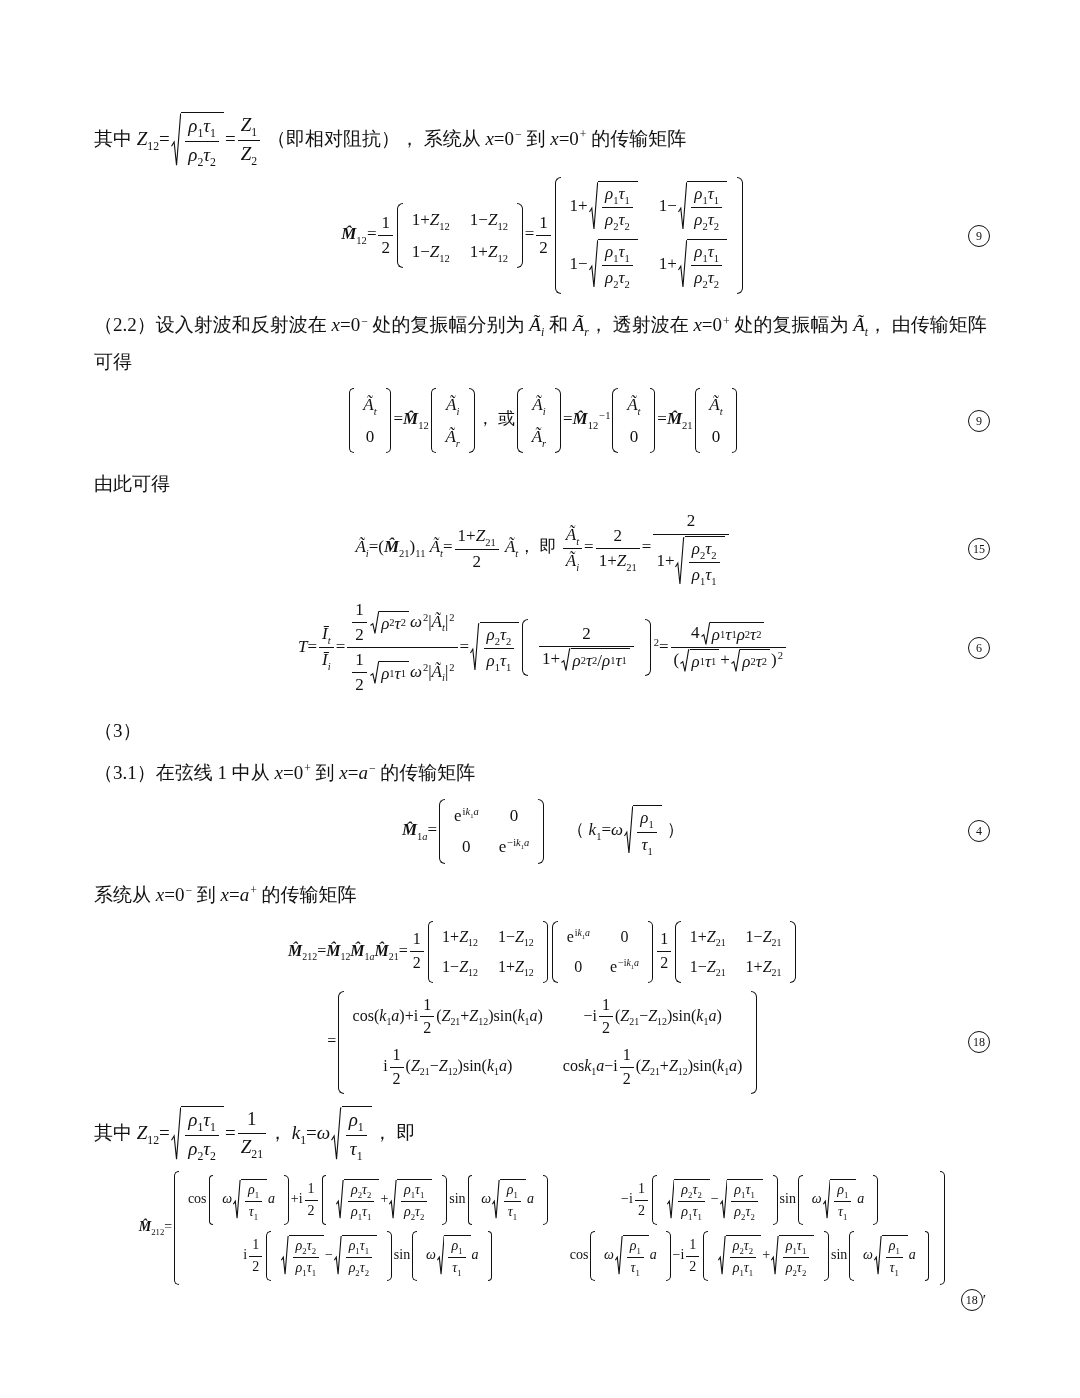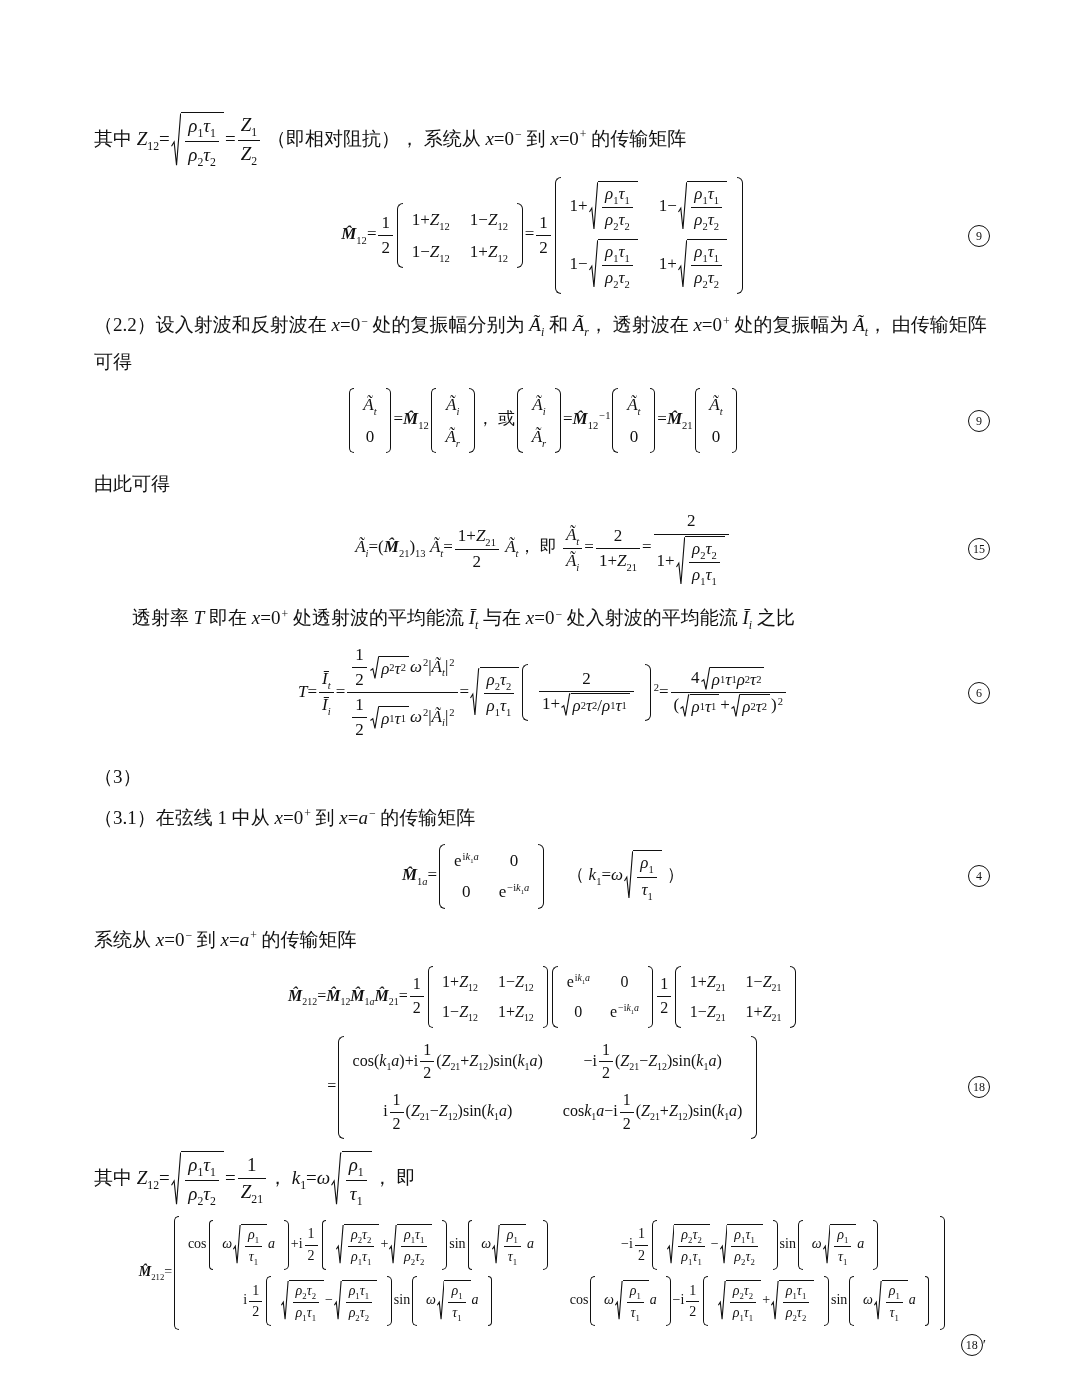--- a/index.html
+++ b/index.html
@@ -185,21 +185,21 @@
           <span class="bp r"></span>
         </span></span>
     <span class="eqnum"><span class="circ">
           <span>9</span>
         </span></span>
   </div>
 
   <p class="para">由此可得</p>
 
   <div class="eqrow">
-    <span class="eqmath"><span class="mit">Ã</span><span class="msub"><span class="mit">i</span></span>=(<span class="mbf"><span class="mit">M̂</span></span><span class="msub">21</span>)<span class="msub">13</span> <span class="mit">Ã</span><span class="msub"><span class="mit">t</span></span>=<span class="mfrac">
+    <span class="eqmath"><span class="mit">Ã</span><span class="msub"><span class="mit">i</span></span>=(<span class="mbf"><span class="mit">M̂</span></span><span class="msub">21</span>)<span class="msub">11</span> <span class="mit">Ã</span><span class="msub"><span class="mit">t</span></span>=<span class="mfrac">
           <span class="fn">1+<span class="mit">Z</span><span class="msub">21</span></span>
           <span class="fd">2</span>
         </span> <span class="mit">Ã</span><span class="msub"><span class="mit">t</span></span>，  即 <span class="mfrac">
           <span class="fn"><span class="mit">Ã</span><span class="msub"><span class="mit">t</span></span></span>
           <span class="fd"><span class="mit">Ã</span><span class="msub"><span class="mit">i</span></span></span>
         </span>=<span class="mfrac">
           <span class="fn">2</span>
           <span class="fd">1+<span class="mit">Z</span><span class="msub">21</span></span>
         </span>=<span class="mfrac">
           <span class="fn">2</span>
@@ -214,21 +214,20 @@
                 </span>
               </span>
             </span></span>
         </span></span>
     <span class="eqnum"><span class="circ">
           <span>15</span>
         </span></span>
   </div>
 
 
-  <p class="para indent">透射率 <span class="mit">T</span> 即在 <span class="mit">x</span>=0<span class="msup">+</span> 处透射波的平均能流 <span class="mit">Ī</span><span class="msub"><span class="mit">t</span></span> 与在 <span class="mit">x</span>=0<span class="msup">−</span> 处入射波的平均能流 <span class="mit">Ī</span><span class="msub"><span class="mit">i</span></span> 之比</p>
 
   <div class="eqrow">
     <span class="eqmath"><span class="mit">T</span>=<span class="mfrac">
           <span class="fn"><span class="mit">Ī</span><span class="msub"><span class="mit">t</span></span></span>
           <span class="fd"><span class="mit">Ī</span><span class="msub"><span class="mit">i</span></span></span>
         </span>=<span class="mfrac">
           <span class="fn"><span class="mfrac">
               <span class="fn">1</span>
               <span class="fd">2</span>
             </span><span class="msqrt">

